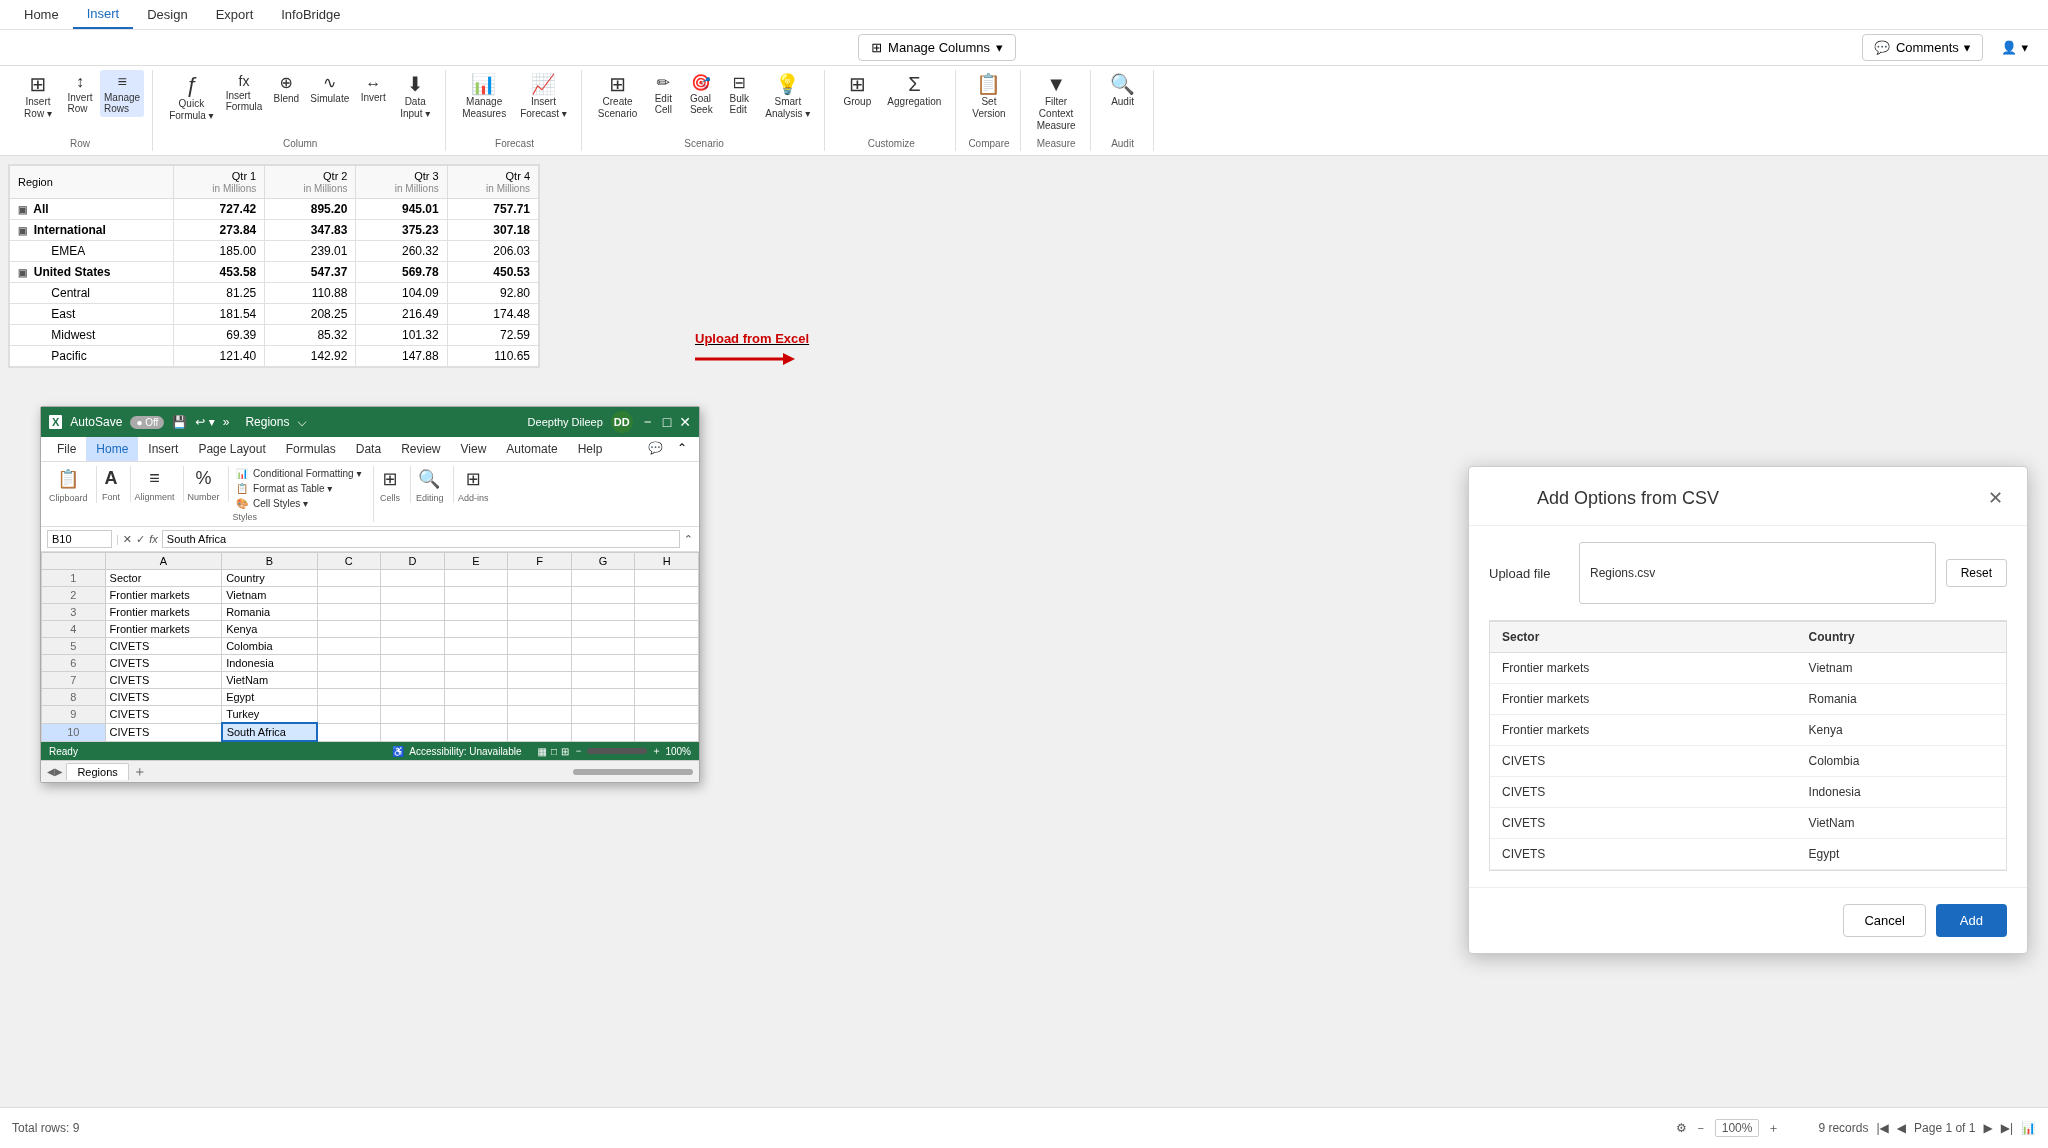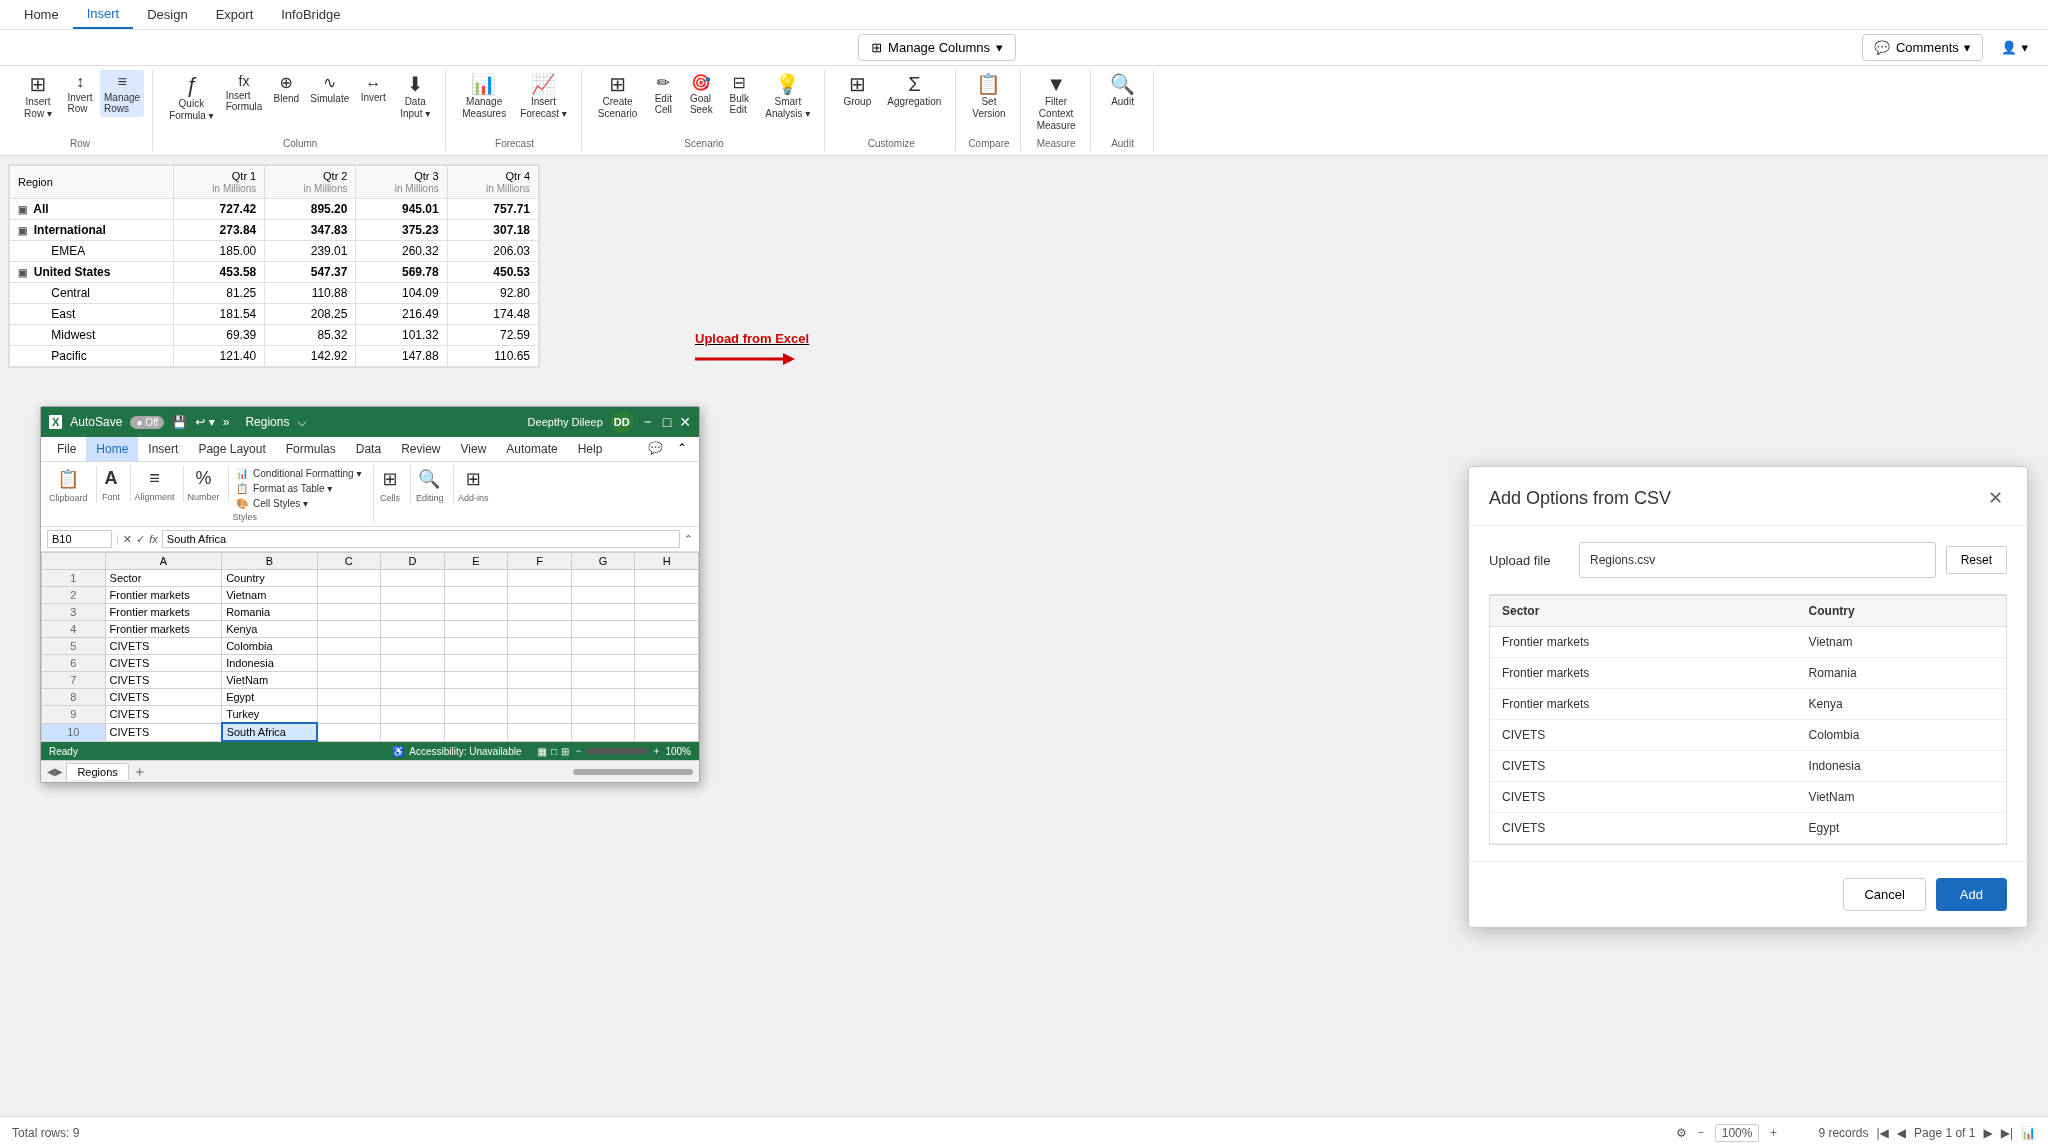--- a/index.html
+++ b/index.html
@@ -53,39 +53,39 @@
     .excel-formula-bar { display: flex; align-items: center; gap: 4px; padding: 3px 6px; border-bottom: 1px solid #ddd; font-size: 11px; }
     .excel-cell-ref { width: 65px; border: 1px solid #ccc; padding: 2px 4px; font-size: 11px; }
     .excel-formula-input { flex: 1; border: 1px solid #ccc; padding: 2px 4px; font-size: 11px; }
     .excel-spreadsheet { border-collapse: collapse; width: 100%; font-size: 11px; }
     .excel-spreadsheet td { border: 1px solid #d0d0d0; padding: 2px 4px; min-width: 60px; }
     .excel-spreadsheet td.row-num { background: #f0f0f0; text-align: center; color: #666; width: 28px; border-right: 1px solid #ccc; }
     .excel-spreadsheet tr.selected-row td.row-num { background: #cce0ff; }
     .excel-statusbar { display: flex; align-items: center; justify-content: space-between; padding: 2px 8px; background: #217346; color: #fff; font-size: 10px; }
     .dialog { background: #fff; border: 1px solid #ccc; box-shadow: 0 4px 20px rgba(0,0,0,0.25); border-radius: 4px; width: 560px; margin: 160px auto 0; }
     .dialog-header { display: flex; align-items: center; justify-content: space-between; padding: 16px 20px 12px; border-bottom: 1px solid #eee; }
-    .dialog-title { font-size: 18px; font-weight: 400; color: #333; }
+    .dialog-title { font-size: 18px; font-weight: 400; color: #333; margin-left: 48px; }
     .dialog-close { cursor: pointer; font-size: 18px; color: #666; padding: 4px; border-radius: 3px; }
     .dialog-tabs { display: flex; padding: 0 20px; border-bottom: 1px solid #ddd; }
     .dialog-tab { padding: 10px 4px; margin-right: 20px; font-size: 13px; cursor: pointer; color: #555; }
     .dialog-tab.active { color: #1a6bbf; border-bottom: 2px solid #1a6bbf; font-weight: 500; }
     .dialog-body { padding: 16px 20px; }
     .upload-row { display: flex; align-items: center; gap: 10px; margin-bottom: 16px; }
     .upload-label { font-size: 13px; color: #333; min-width: 80px; }
-    .upload-filename { flex: 1; border: 1px solid #ccc; border-radius: 3px; padding: 10px 10px; font-size: 12px; color: #333; background: #fff; }
+    .upload-filename { flex: 1; border: 1px solid #ccc; border-radius: 3px; padding: 23px 10px; font-size: 12px; color: #333; background: #fff; }
     .reset-btn { padding: 6px 14px; border: 1px solid #ccc; border-radius: 3px; background: #fff; cursor: pointer; font-size: 12px; }
     .dialog-table { width: 100%; border-collapse: collapse; font-size: 12px; }
     .dialog-table th { background: #f5f5f5; padding: 8px 12px; text-align: left; font-weight: 600; color: #333; border-bottom: 1px solid #ddd; border-top: 1px solid #ddd; }
     .dialog-table td { padding: 8px 12px; border-bottom: 1px solid #eee; color: #333; }
     .dialog-footer { display: flex; justify-content: flex-end; gap: 10px; padding: 16px 20px; border-top: 1px solid #eee; }
     .cancel-btn { padding: 8px 20px; border: 1px solid #ccc; border-radius: 4px; background: #fff; cursor: pointer; font-size: 13px; }
     .add-btn { padding: 8px 24px; border: none; border-radius: 4px; background: #1a6bbf; color: #fff; cursor: pointer; font-size: 13px; font-weight: 500; }
 
     
-    .status-bar { position: fixed; bottom: 0; left: 0; right: 0; background: #fff; border-top: 1px solid #ddd; display: flex; align-items: center; justify-content: space-between; padding: 4px 12px; font-size: 12px; color: #555; height: 32px; gap: 48px; }
+    .status-bar { position: fixed; bottom: 0; left: 0; right: 0; background: #fff; border-top: 1px solid #ddd; display: flex; align-items: center; justify-content: space-between; padding: 4px 12px; font-size: 12px; color: #555; height: 41px; gap: 48px; }
     .status-bar-right { display: flex; align-items: center; gap: 8px; }
 
     
     .dialog-table-wrap { max-height: 260px; overflow-y: auto; border: 1px solid #ddd; }
     .dialog-table-wrap::-webkit-scrollbar { width: 8px; }
     .dialog-table-wrap::-webkit-scrollbar-track { background: #f0f0f0; }
     .dialog-table-wrap::-webkit-scrollbar-thumb { background: #bbb; border-radius: 4px; }
   </style>
 </head>
 <body>

